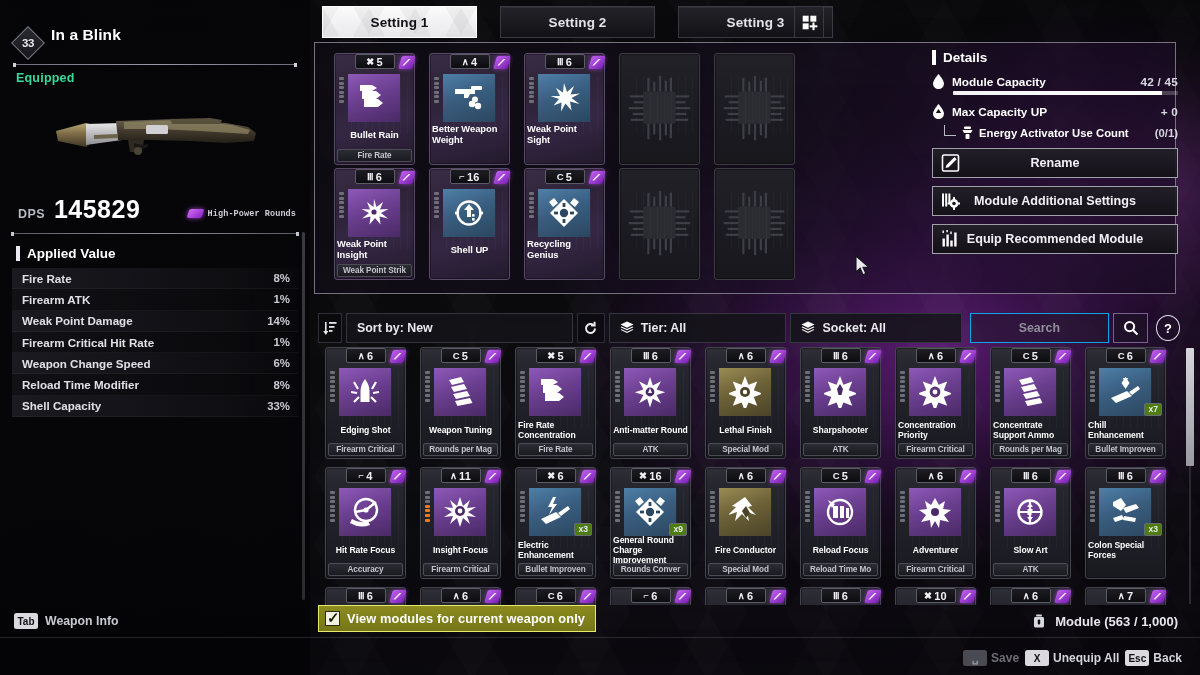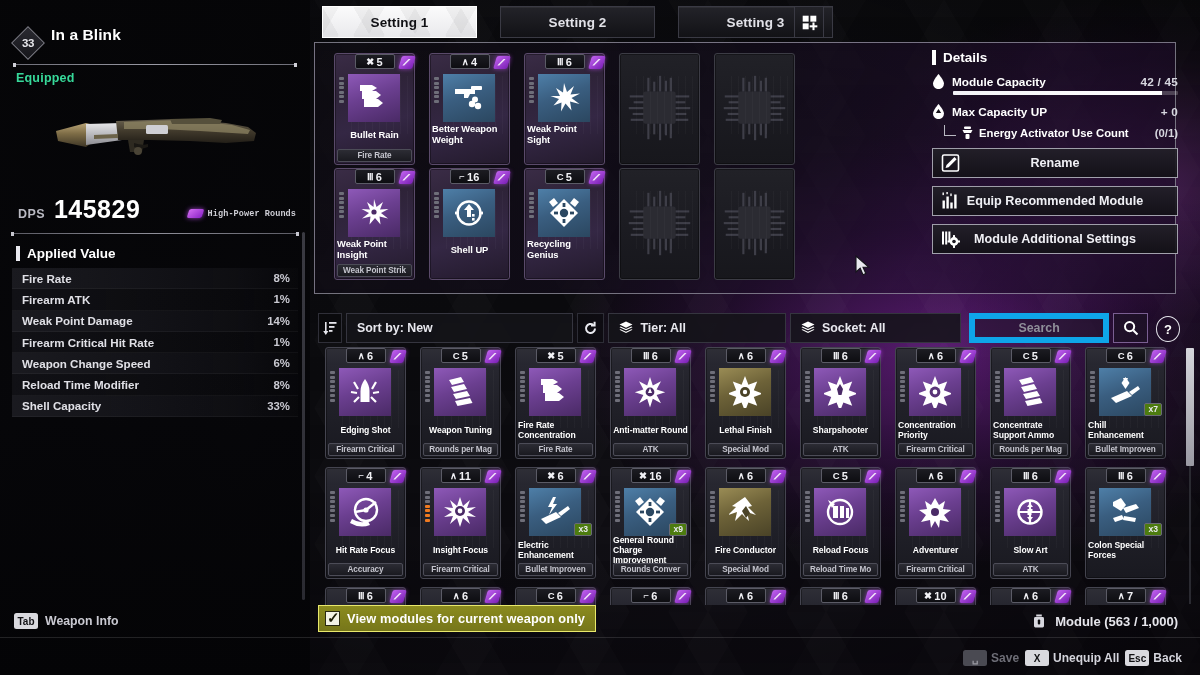--- a/index.html
+++ b/index.html
@@ -227,41 +227,41 @@
     position:relative; height: 30px; margin-top: 8px;
     display:flex; align-items:center; justify-content:center;
     background: linear-gradient(180deg, rgba(34,32,40,.92), rgba(18,17,22,.92));
     border: 1px solid rgba(205,205,218,.75);
     font-size: 12.6px; font-weight:700; color:#f0f0f5;
   }
   .dbtn .bic { position:absolute; left: 8px; top: 50%; transform: translateY(-50%); width:19px; height:19px; }
   .dbtn .bic svg { width:19px; height:19px; fill:#fff; }
 
   
-  .toolbar { position:absolute; left: 318px; top: 313px; width: 862px; height: 30px; display:flex; gap: 4px; z-index:6;align-items:center; }
+  .toolbar { position:absolute; left: 318px; top: 313px; width: 862px; height: 30px; display:flex; gap: 4px; z-index:6; }
   .tb-ic {
     width: 26px; height: 30px; display:flex; align-items:center; justify-content:center;
     background: rgba(10,10,13,.85); border:1px solid #2f2f38;
   }
   .tb-ic svg { width: 15px; height: 15px; fill: #e6e6ec; }
   .tb-field {
     height: 30px; display:flex; align-items:center; gap: 7px; padding: 0 10px;
     background: rgba(20,20,25,.86); border:1px solid #35353f;
     font-size: 12.4px; font-weight:700; color:#e8e8ee;
   }
   .tb-field .lic svg { width: 14px; height: 14px; fill:#fff; display:block; }
   .f-sort { width: 246px; }
   .f-tier { width: 192px; }
   .f-sock { width: 185px; }
   .tb-refresh { width: 30px; height:30px; display:flex; align-items:center; justify-content:center;
     background: rgba(10,10,13,.6); border:1px solid #2d2d36; }
   .tb-refresh svg { width:15px; height:15px; fill:none; stroke:#eaeaf0; stroke-width:2; }
   .tb-search {
     width: 152px; height: 30px; display:flex; align-items:center; justify-content:center;
-    background: rgba(34,22,44,.55); border:6px solid #0ea5e9;
+    background: rgba(34,22,44,.55); border:1px solid #0ea5e9;
     font-size: 12.4px; color:#8f8f99; font-weight:600;
   }
   .tb-searchbtn { width: 38px; height:30px; display:flex; align-items:center; justify-content:center;
     background: rgba(28,20,36,.6); border:1px solid #7a5f92; }
   .tb-searchbtn svg { width:16px;height:16px; fill:none; stroke:#fff; stroke-width:2; }
   .tb-help { width: 26px; height:26px; margin-top:2px; margin-left: 4px; border-radius:50%;
     border: 1.6px solid #e3e3ea; display:flex; align-items:center; justify-content:center;
     font-size: 13px; font-weight:700; color:#fff; }
 
   
@@ -753,47 +753,47 @@
             <rect x="1.5" y="1.5" width="16" height="16" rx="1.5" fill="none" stroke="#fff" stroke-width="1.6"></rect>
             <path d="M13.5,3.6 L15.6,5.7 L7.6,13.7 L4.6,14.6 L5.5,11.6 Z"></path>
           </svg>
       </span>
       <span>Rename</span>
     </div>
 
     <div class="dbtn">
       <span class="bic">
         <svg viewBox="0 0 19 19">
-          <rect x="1.5" y="9" width="2.4" height="8"></rect>
-            <rect x="5.4" y="5" width="2.4" height="12"></rect>
-          <rect x="9.3" y="11" width="2.4" height="6"></rect>
-            <rect x="13.2" y="3" width="2.4" height="14"></rect>
-          <rect x="1.5" y="1" width="1.4" height="2.6"></rect>
-            <rect x="5.4" y="0.5" width="1.4" height="2.2"></rect>
-            <rect x="9.3" y="2" width="1.4" height="2.6"></rect>
-        </svg>
-      </span>
-      <span>Equip Recommended Module</span>
-    </div>
-
-    <div class="dbtn">
-      <span class="bic">
-        <svg viewBox="0 0 19 19">
           <rect x="1" y="2" width="2" height="13"></rect>
             <rect x="4.2" y="2" width="2" height="13"></rect>
             <rect x="7.4" y="2" width="2" height="10"></rect>
           <circle cx="13" cy="12" r="4.4"></circle>
             <circle cx="13" cy="12" r="1.8" fill="#1d1b23"></circle>
           <rect x="12" y="5.6" width="2" height="2.6"></rect>
             <rect x="12" y="15.8" width="2" height="2.6"></rect>
           <rect x="6.6" y="11" width="2.6" height="2"></rect>
             <rect x="16.8" y="11" width="2.2" height="2"></rect>
         </svg>
       </span>
       <span>Module Additional Settings</span>
+    </div>
+
+    <div class="dbtn">
+      <span class="bic">
+        <svg viewBox="0 0 19 19">
+          <rect x="1.5" y="9" width="2.4" height="8"></rect>
+            <rect x="5.4" y="5" width="2.4" height="12"></rect>
+          <rect x="9.3" y="11" width="2.4" height="6"></rect>
+            <rect x="13.2" y="3" width="2.4" height="14"></rect>
+          <rect x="1.5" y="1" width="1.4" height="2.6"></rect>
+            <rect x="5.4" y="0.5" width="1.4" height="2.2"></rect>
+            <rect x="9.3" y="2" width="1.4" height="2.6"></rect>
+        </svg>
+      </span>
+      <span>Equip Recommended Module</span>
     </div>
   </div>
 
   <div class="toolbar">
     <div class="tb-ic">
       <svg viewBox="0 0 15 15">
         <rect x="7" y="1" width="7.5" height="1.8"></rect>
           <rect x="7" y="5" width="5.5" height="1.8"></rect>
           <rect x="7" y="9" width="3.5" height="1.8"></rect>
         <path d="M3,1 L4.6,1 L4.6,10 L6.4,10 L3.8,14 L1.2,10 L3,10 Z"></path>

